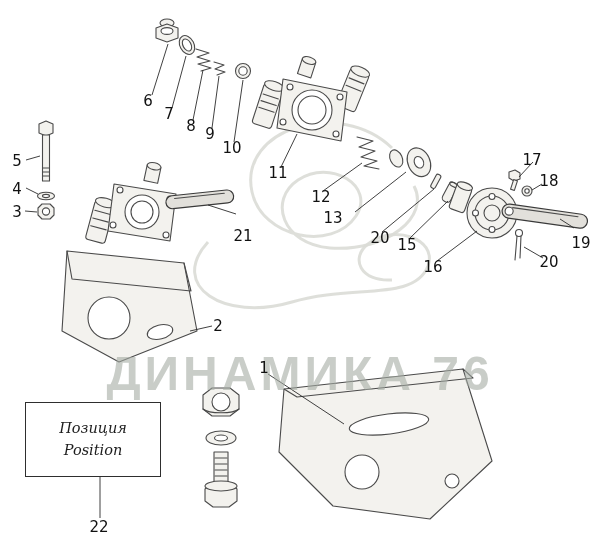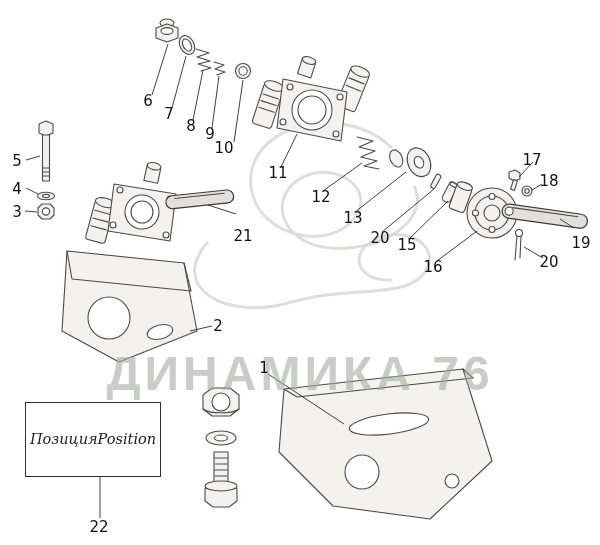--- a/index.html
+++ b/index.html
@@ -20,21 +20,21 @@
     color:rgba(165,172,164,0.6);pointer-events:none;
     font-family:Liberation Sans, sans-serif;
   }
   .callout{
     position:absolute;transform:translate(-50%,-50%);
     font-size:15px;color:#111;font-family:"DejaVu Sans",sans-serif;
   }
   .notebox{
     position:absolute;left:25px;top:402px;width:134px;height:73px;
     border:1.4px solid #2e2e2e;background:rgba(255,255,255,0.88);
-    display:flex;flex-direction:row;align-items:center;justify-content:center;
+    display:flex;flex-direction:column;align-items:center;justify-content:center;
     font-family:"DejaVu Serif",serif;font-style:italic;font-size:14.5px;color:#1d1d1d;
     line-height:1.45;
   }
 </style>
 </head>
 <body>
 
 <div class="stage">
 
   <svg class="art" width="600" height="545" viewBox="0 0 600 545">
@@ -247,24 +247,24 @@
 
   <span class="callout" style="left:264px;top:368px">1</span>
   <span class="callout" style="left:218px;top:326px">2</span>
   <span class="callout" style="left:17px;top:212px">3</span>
   <span class="callout" style="left:17px;top:189px">4</span>
   <span class="callout" style="left:17px;top:161px">5</span>
   <span class="callout" style="left:148px;top:101px">6</span>
   <span class="callout" style="left:169px;top:114px">7</span>
   <span class="callout" style="left:191px;top:126px">8</span>
   <span class="callout" style="left:210px;top:134px">9</span>
-  <span class="callout" style="left:224px;top:148px">10</span>
+  <span class="callout" style="left:232px;top:148px">10</span>
   <span class="callout" style="left:278px;top:173px">11</span>
   <span class="callout" style="left:321px;top:197px">12</span>
-  <span class="callout" style="left:353px;top:218px">13</span>
+  <span class="callout" style="left:333px;top:218px">13</span>
   <span class="callout" style="left:380px;top:238px">20</span>
   <span class="callout" style="left:407px;top:245px">15</span>
   <span class="callout" style="left:433px;top:267px">16</span>
   <span class="callout" style="left:532px;top:160px">17</span>
   <span class="callout" style="left:549px;top:181px">18</span>
   <span class="callout" style="left:581px;top:243px">19</span>
   <span class="callout" style="left:549px;top:262px">20</span>
   <span class="callout" style="left:243px;top:236px">21</span>
   <span class="callout" style="left:99px;top:527px">22</span>
 

